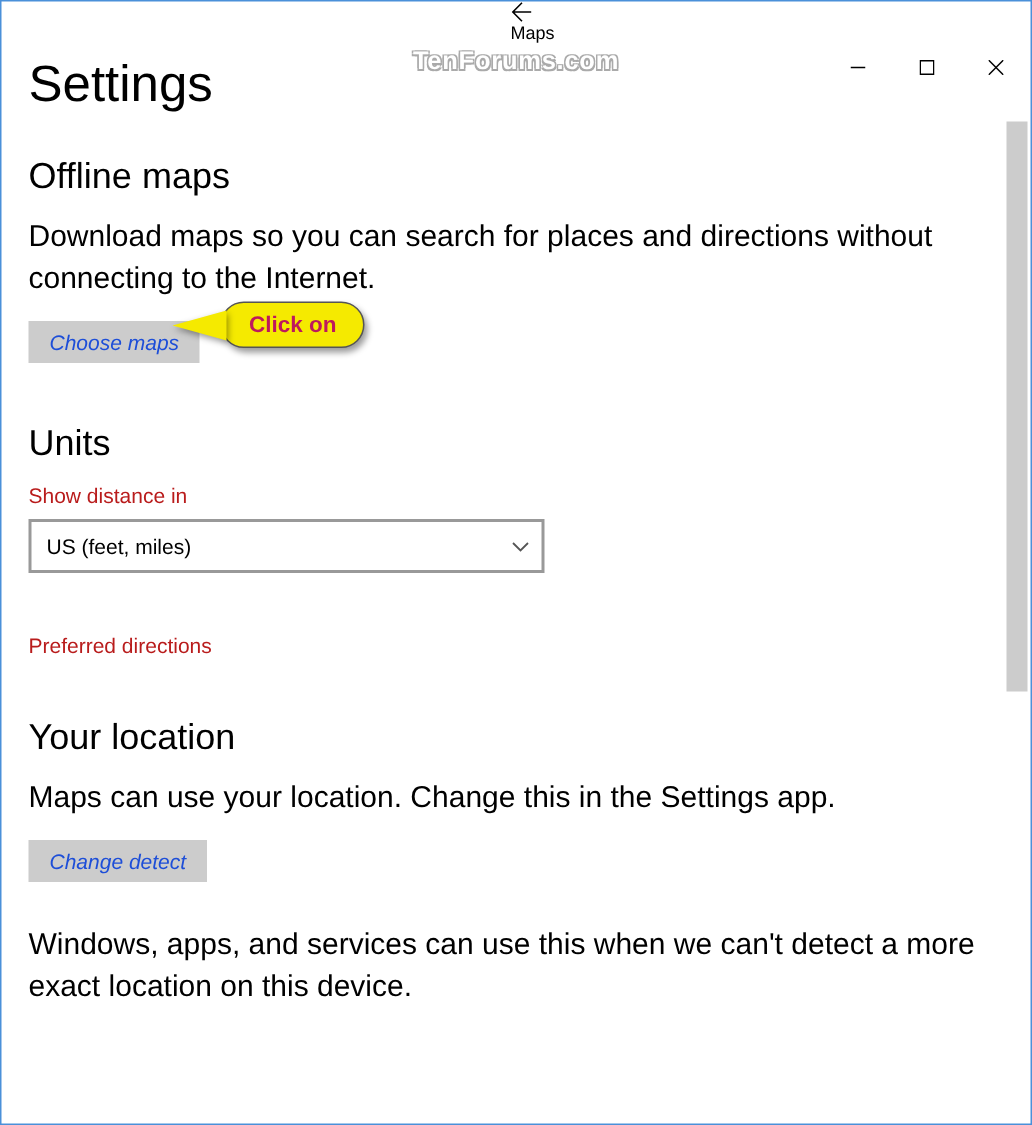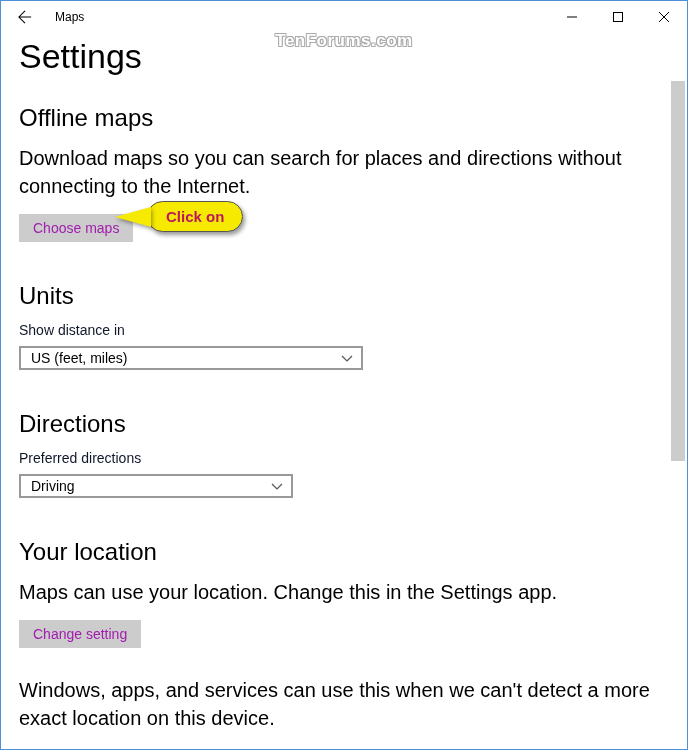--- a/index.html
+++ b/index.html
@@ -14,20 +14,21 @@
       background: #fff;
       border: 1px solid #4a90d9;
       overflow: hidden;
       position: relative;
     }
     .titlebar {
       height: 32px;
       display: flex;
       align-items: center;
       padding-left: 8px;
+      flex-direction: column;
     }
     .back-btn {
       width: 32px;
       height: 32px;
       display: flex;
       align-items: center;
       justify-content: center;
       cursor: pointer;
     }
     .back-btn svg { width: 14px; height: 14px; }
@@ -72,37 +73,38 @@
       margin-bottom: 12px;
     }
     .section-desc {
       font-size: 20px;
       color: #000;
       margin-bottom: 14px;
       line-height: 1.4;
     }
     .section-label {
       font-size: 14px;
-      color: #0f172a;
+      color: #b91c1c;
       margin-bottom: 8px;
     }
     .gray-btn {
       background: #ccc;
       border: none;
       padding: 6px 14px;
       font-size: 14px;
-      color: #a21caf;
+      color: #1d4ed8;
       cursor: pointer;
       display: inline-block;
+      font-style: italic;
     }
     .section { margin-bottom: 40px; }
     .section.tight { margin-bottom: 28px; }
     .dropdown {
       width: 344px;
-      height: 24px;
+      height: 36px;
       border: 2px solid #999;
       display: flex;
       align-items: center;
       padding: 0 8px 0 10px;
       font-size: 14px;
       cursor: pointer;
       background: #fff;
       justify-content: space-between;
     }
     .dropdown.narrow { width: 274px; }
@@ -204,34 +206,27 @@
       <p class="section-label">Show distance in</p>
       <div class="dropdown">
         <span>US (feet, miles)</span>
         <svg viewBox="0 0 12 12">
           <path d="M1 4 L6 9 L11 4" stroke="#555" stroke-width="1.2" fill="none"></path>
         </svg>
       </div>
     </div>
 
     <div class="section">
-      <h2 class="section-heading">Directions</h2>
       <p class="section-label">Preferred directions</p>
-      <div class="dropdown narrow">
-        <span>Driving</span>
-        <svg viewBox="0 0 12 12">
-          <path d="M1 4 L6 9 L11 4" stroke="#555" stroke-width="1.2" fill="none"></path>
-        </svg>
-      </div>
     </div>
 
     <div class="section tight">
       <h2 class="section-heading">Your location</h2>
       <p class="section-desc">Maps can use your location. Change this in the Settings app.</p>
-      <button class="gray-btn">Change setting</button>
+      <button class="gray-btn">Change detect</button>
     </div>
 
     <div class="section">
       <p class="section-desc">Windows, apps, and services can use this when we can't detect a more exact location on this device.</p>
     </div>
   </div>
 
   <div class="scrollbar"></div>
 
   <div class="callout">

